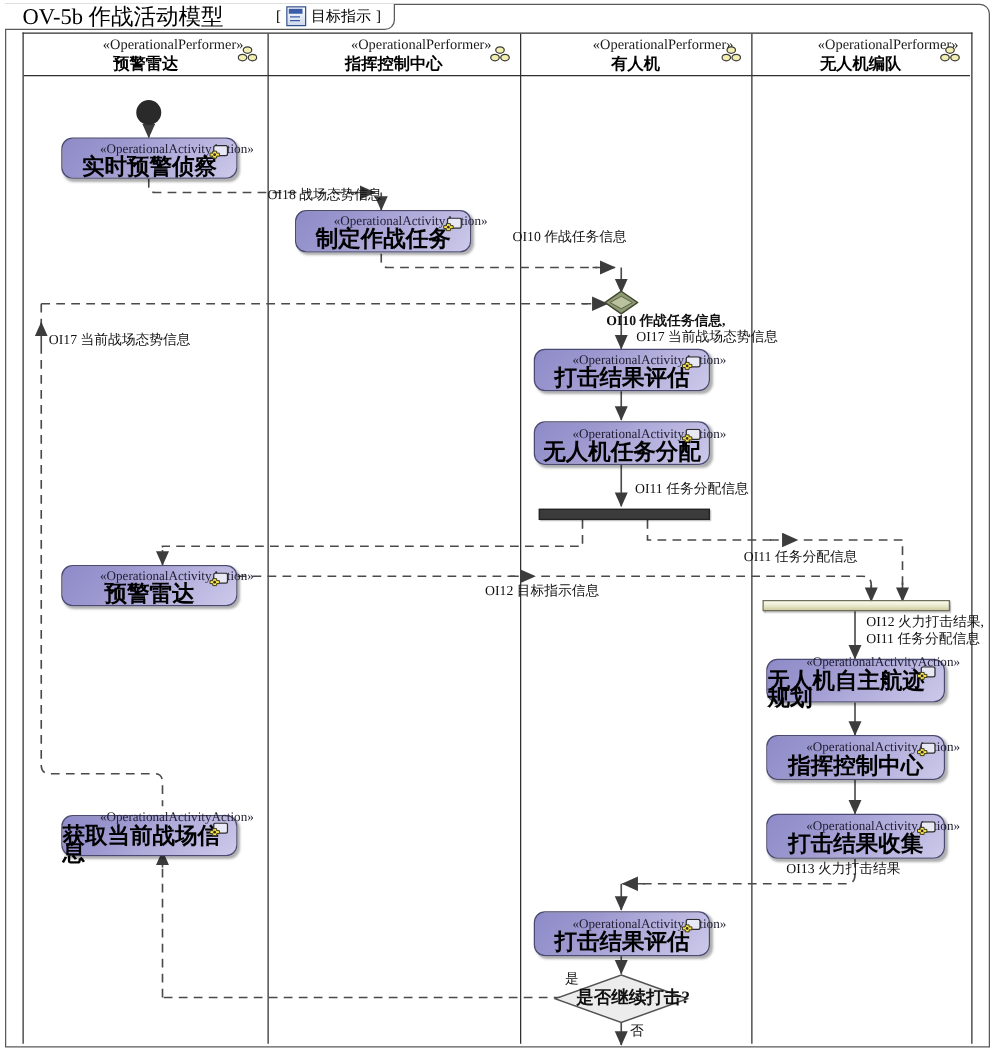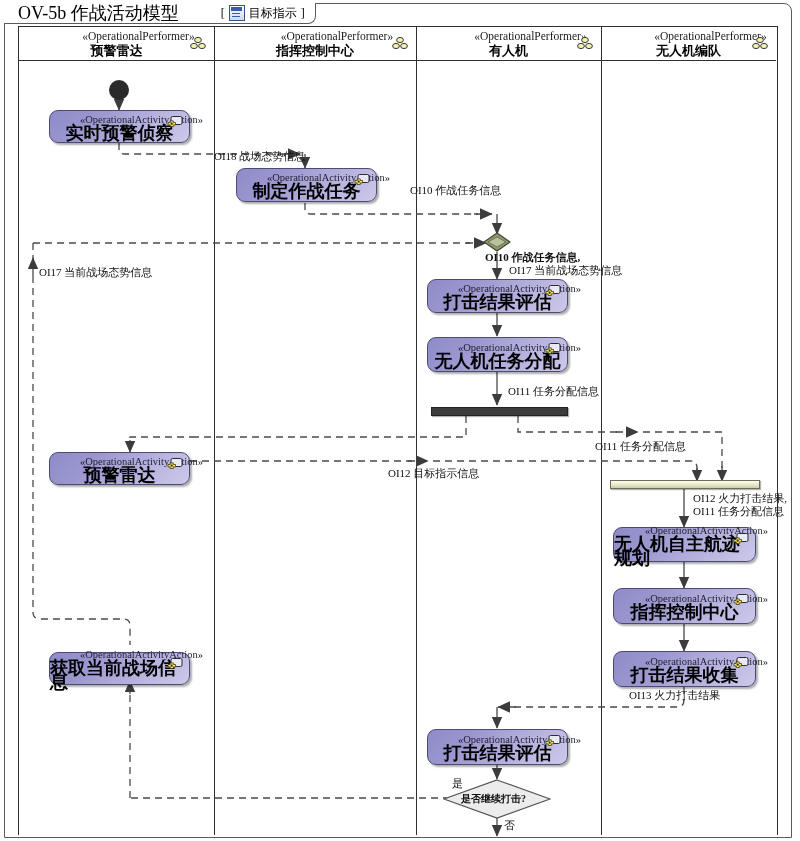--- a/index.html
+++ b/index.html
@@ -285,21 +285,21 @@
     <svg class="act-icon" viewBox="0 0 20 17">
       <rect x="8" y="0.5" width="11" height="8" rx="1.5" fill="#e9e9f5" stroke="#2c2c2c" stroke-width="1"></rect>
       <path d="M5,6.5 l2.2,0 0,-1.6 3.1,0 0,1.6 2.2,0 0,2.4 -2.2,0 0,1.6 -3.1,0 0,-1.6 -2.2,0 z" fill="#ffe64a" stroke="#3a3a1a" stroke-width=".8"></path>
       <circle cx="8.7" cy="7.7" r="1.1" fill="#2e2e2e"></circle>
     </svg>
   </div>
 
   <svg class="decision" style="left:443px;top:779px;width:108px;height:40px;" viewBox="0 0 108 40">
     <polygon points="54,1 107,20 54,39 1,20" fill="#ececec" stroke="#545454" stroke-width="1.2"></polygon>
   </svg>
-  <div class="lbl" style="left:461px;top:792px;font-size:10px;font-weight:bold;">是否继续打击?</div>
+  <div class="lbl" style="left:461px;top:792px;font-size:14px;font-weight:bold;">是否继续打击?</div>
   <div class="lbl" style="left:452px;top:777px;">是</div>
   <div class="lbl" style="left:504px;top:819px;">否</div>
 
   <div class="lbl" style="left:214px;top:150px;">OI18 战场态势信息</div>
   <div class="lbl" style="left:410px;top:184px;">OI10 作战任务信息</div>
   <div class="lbl" style="left:485px;top:251px;font-weight:bold;">OI10 作战任务信息,</div>
   <div class="lbl" style="left:509px;top:264px;">OI17 当前战场态势信息</div>
   <div class="lbl" style="left:39px;top:266px;">OI17 当前战场态势信息</div>
   <div class="lbl" style="left:508px;top:385px;">OI11 任务分配信息</div>
   <div class="lbl" style="left:595px;top:440px;">OI11 任务分配信息</div>

